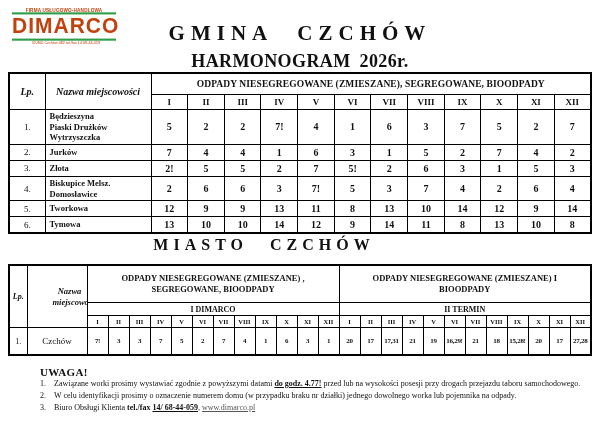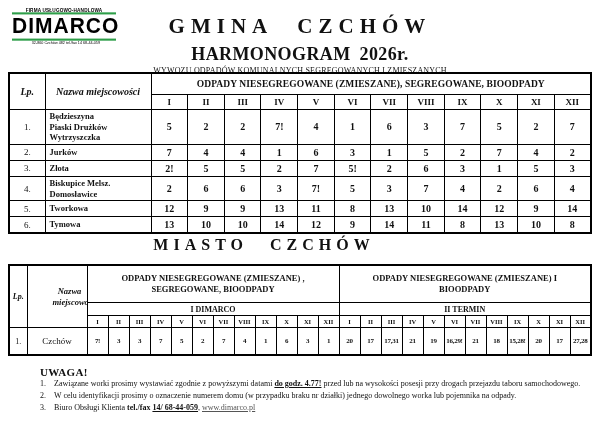--- a/index.html
+++ b/index.html
@@ -1,31 +1,31 @@
 <!DOCTYPE html>
 <html><head>
 <meta charset="utf-8">
 <style>
   html,body{margin:0;padding:0;background:#fff;}
   .page{position:relative;width:600px;height:424px;background:#fff;overflow:hidden;
         font-family:"Liberation Serif","DejaVu Serif",serif;color:#111;}
 
   
   .logo{position:absolute;top:7px;left:12px;width:104px;text-align:center;
-        color:#000000;font-family:"Liberation Sans","DejaVu Sans",sans-serif;}
+        color:#c2410c;font-family:"Liberation Sans","DejaVu Sans",sans-serif;}
   .logo-top{font-size:6px;font-weight:bold;white-space:nowrap;letter-spacing:.2px;
         transform:scale(.78);transform-origin:50% 100%;}
   .logo-name{font-size:21px;font-weight:bold;letter-spacing:1px;line-height:1.08;
         border-top:2.5px solid #2e9e49;border-bottom:2.5px solid #2e9e49;
         transform:scaleY(1.05);}
   .logo-bottom{font-size:6px;white-space:nowrap;transform:scale(.62);
         transform-origin:50% 0;margin-top:1px;}
 
   
-  .header-block{position:absolute;top:14px;left:105px;right:105px;text-align:center;}
+  .header-block{position:absolute;top:21px;left:105px;right:105px;text-align:center;}
   .main-title{font-size:21px;font-weight:bold;letter-spacing:6px;word-spacing:14px;white-space:nowrap;}
   .subtitle{font-size:18px;font-weight:bold;margin-top:5px;letter-spacing:.4px;word-spacing:4px;}
   .subtitle2{font-size:8px;margin-top:1px;letter-spacing:.2px;}
 
   
   table{border-collapse:collapse;table-layout:fixed;}
   th,td{border:1px solid #000;overflow:hidden;}
   .t1,.t2{position:absolute;left:8px;width:584px;border:2px solid #000;}
 
   
@@ -77,21 +77,20 @@
 
   <div class="logo">
     <div class="logo-top">FIRMA USŁUGOWO-HANDLOWA</div>
     <div class="logo-name">DIMARCO</div>
     <div class="logo-bottom">32-860 Czchów 482   tel./fax 14 68-44-059</div>
   </div>
 
   <div class="header-block">
     <div class="main-title">GMINA CZCHÓW</div>
     <div class="subtitle">HARMONOGRAM 2026r.</div>
-    <div class="subtitle2">WYWOZU ODPADÓW KOMUNALNYCH SEGREGOWANYCH I ZMIESZANYCH</div>
   </div>
 
   <table class="t1">
     <colgroup>
         <col class="c-lp">
         <col class="c-name">
         <col span="12">
       </colgroup>
     <thead>
       <tr>

